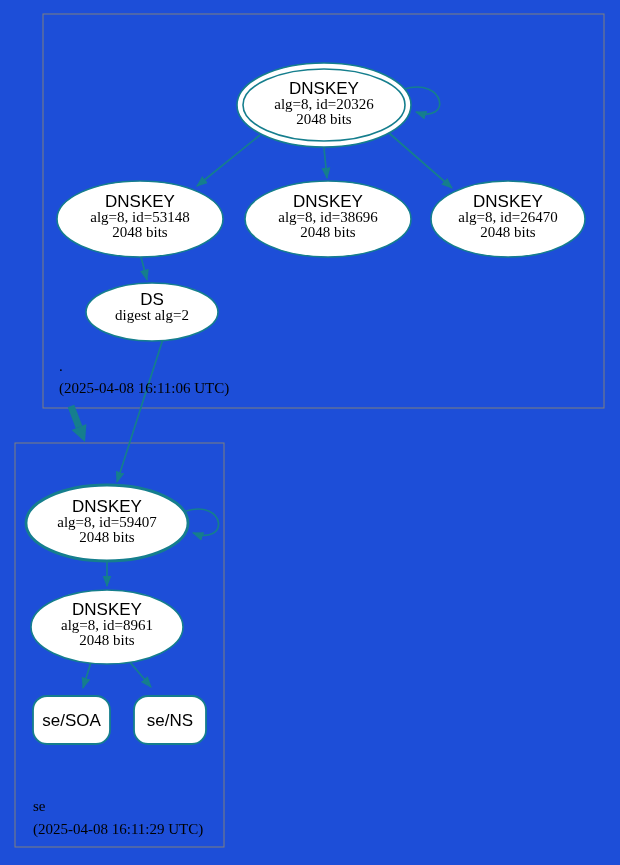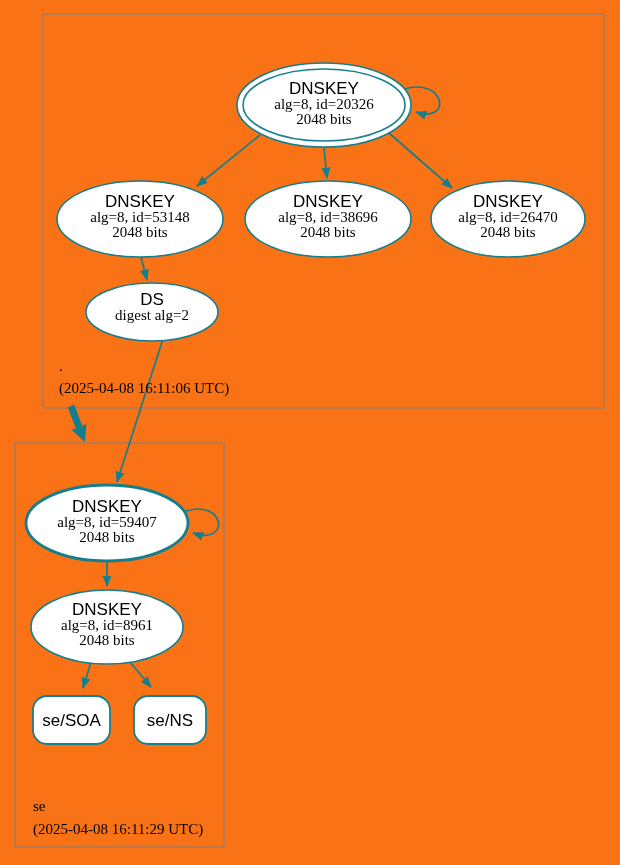--- a/index.html
+++ b/index.html
@@ -1,16 +1,16 @@
 <!DOCTYPE html>
 <html><head>
 <meta charset="utf-8">
 <style>
   html,body{margin:0;padding:0;background:#ffffff;}
-  .page{position:relative;width:620px;height:865px;background:#f97316;}
+  .page{position:relative;width:620px;height:865px;background:#1d4ed8;}
   svg{display:block;}
   .zone-box{fill:none;stroke:#7f7f7f;stroke-width:1;}
   .edge{stroke:#157e8d;stroke-width:1.7;fill:none;}
   .edge-thick{stroke:#157e8d;stroke-width:7;fill:none;}
   .arrfill{fill:#157e8d;}
   .node{stroke:#157e8d;stroke-width:1.6;fill:#ffffff;}
   .node-thick{stroke:#157e8d;stroke-width:2.8;}
   .node-inner{fill:none;stroke:#157e8d;stroke-width:1.6;}
   .rrset{fill:#ffffff;stroke:#157e8d;stroke-width:1.8;}
   .t-title{font-family:"Liberation Sans",sans-serif;font-size:17px;fill:#000;text-anchor:middle;}

